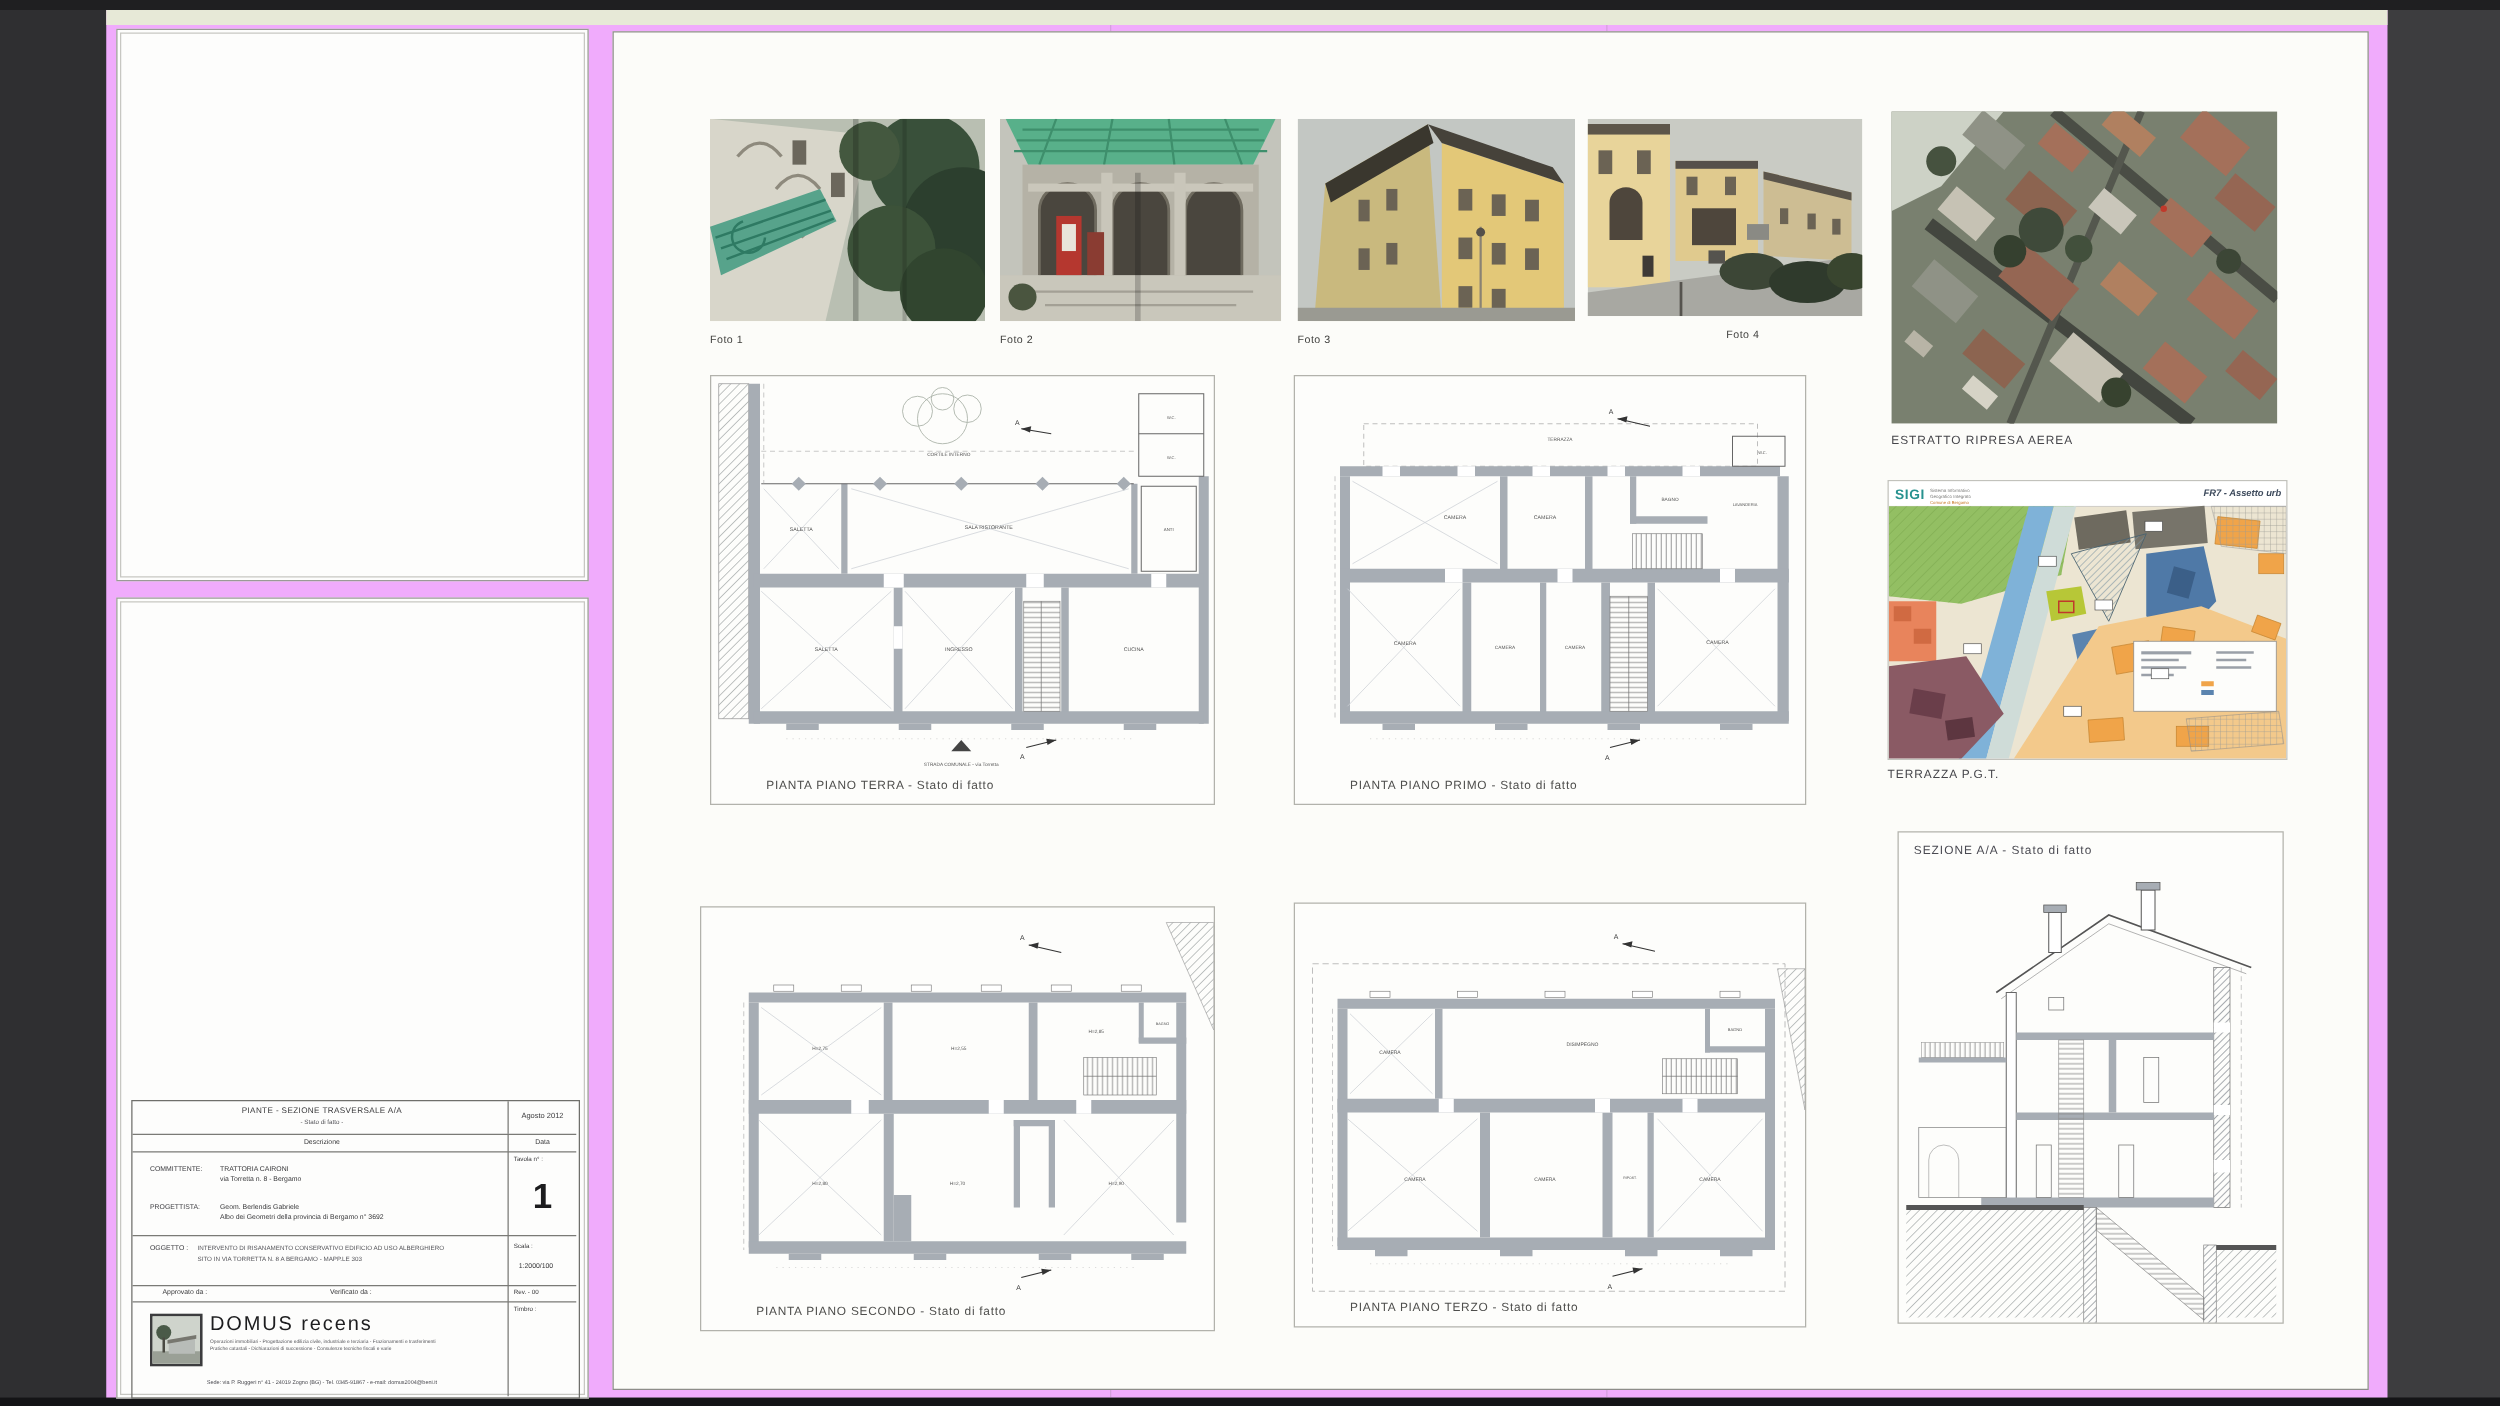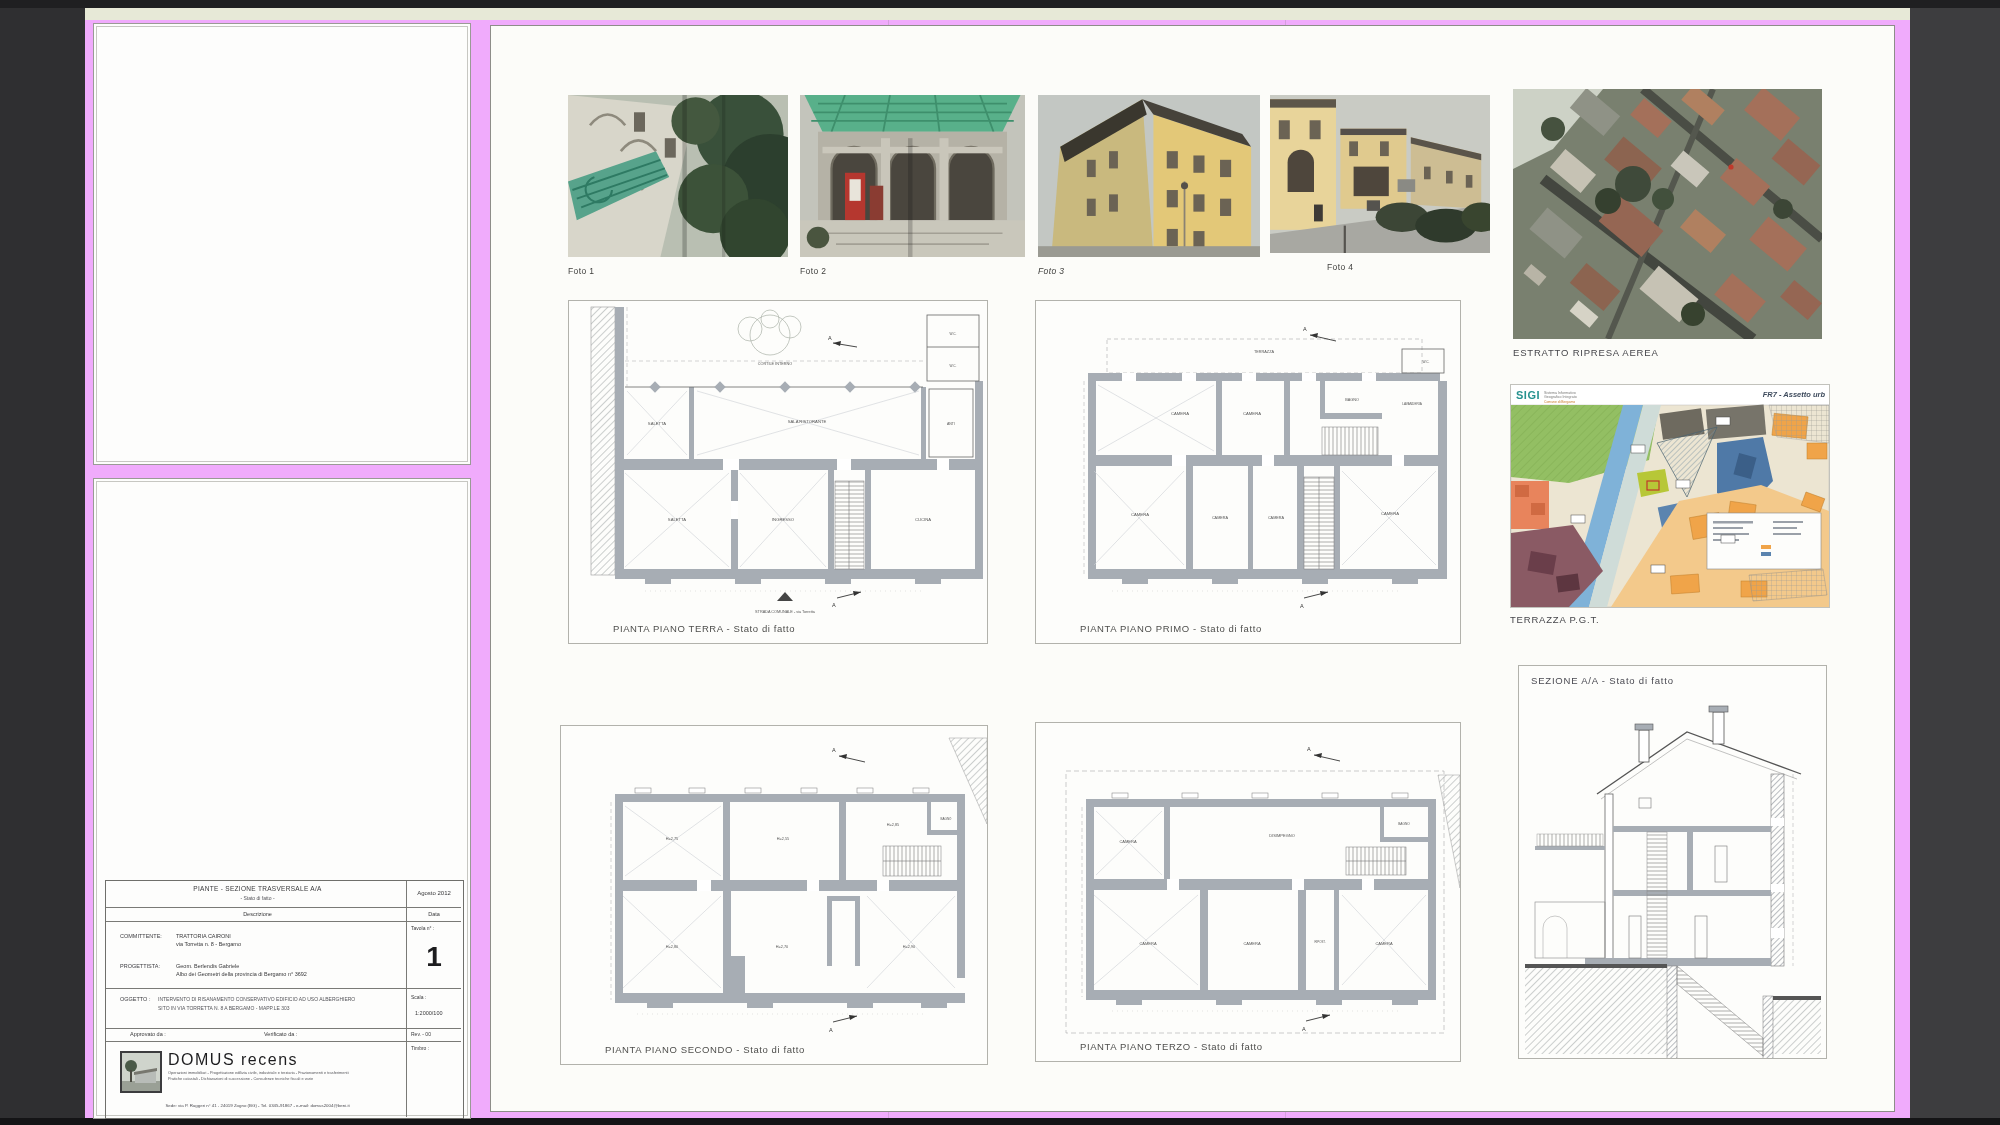--- a/index.html
+++ b/index.html
@@ -12,21 +12,21 @@
   #bar-right{left:1910px;top:8px;width:90px;height:1110px;background:#3d3d3f;}
   #sheet{position:absolute;left:85px;top:8px;width:1825px;height:1110px;background:#f0abfc;}
   #band{position:absolute;left:0;top:0;width:1825px;height:12px;background:#e7e9d7;}
   .fold{position:absolute;top:12px;height:1098px;width:1px;background:rgba(120,120,118,.22);}
   .panel{position:absolute;background:#fdfdfc;border:1px solid #9a9a96;box-shadow:inset 0 0 0 2px #fdfdfc, inset 0 0 0 3px #c7c7c2;}
   #main-frame{position:absolute;left:405px;top:17px;width:1403px;height:1085px;border:1px solid #8d8d89;background:#fcfcf9;}
   .photo{position:absolute;overflow:hidden;}
   .photo svg{display:block;width:100%;height:100%;}
   .photo-cap{position:absolute;font-size:8.5px;letter-spacing:.4px;color:#3f3f3d;}
   .big-cap{position:absolute;font-size:9.5px;letter-spacing:.8px;color:#44444aa;color:#45454a;}
-  .planbox{position:absolute;border:1px solid #b2b2ac;background:#fdfdfb;padding-left:16px;}
+  .planbox{position:absolute;border:1px solid #b2b2ac;background:#fdfdfb;}
   .planbox svg{display:block;width:100%;height:100%;}
   .plan-cap{position:absolute;left:44px;bottom:9px;font-size:9.5px;letter-spacing:.6px;color:#4e4e4c;}
   #section-box{position:absolute;left:1433px;top:657px;width:307px;height:392px;border:1px solid #b2b2ac;background:#fdfdfb;}
   #section-box .sec-title{position:absolute;left:12px;top:9px;font-size:9.5px;letter-spacing:.8px;color:#4a4a52;}
   #section-box svg{position:absolute;left:0;top:0;width:307px;height:392px;}
   #pgt-block{position:absolute;left:1425px;top:376px;width:318px;height:222px;border:1px solid #c2c2bc;background:#fff;overflow:hidden;text-align:right;}
   
   #titleblock{position:absolute;left:20px;top:872px;width:357px;height:237px;border:1px solid #6f6f6b;font-size:5.5px;color:#38383a;}
   .tb-row{position:absolute;left:0;width:355px;border-bottom:1px solid #7a7a76;}
   .tb-right{position:absolute;right:0;top:0;bottom:0;width:54px;border-left:1px solid #7a7a76;}
@@ -141,21 +141,21 @@
         <rect x="22" y="30" width="4" height="8"></rect>
           <rect x="32" y="26" width="4" height="8"></rect>
         <rect x="22" y="48" width="4" height="8"></rect>
           <rect x="32" y="46" width="4" height="8"></rect>
       </g>
       <line x1="66" y1="40" x2="66" y2="75" stroke="#8a8273" stroke-width="0.8"></line>
       <circle cx="66" cy="42" r="1.6" fill="#55504a"></circle>
       <rect x="0" y="70" width="100" height="5" fill="#9a9a92"></rect>
     </svg>
   </div>
-  <div class="photo-cap" style="left:953px;top:258px;font-style:italic;">Foto 3</div>
+  <div class="photo-cap" style="left:953px;top:258px;">Foto 3</div>
 
   <div class="photo" style="left:1185px;top:87px;width:220px;height:158px;">
     <svg viewBox="0 0 100 75" preserveAspectRatio="none">
       <rect width="100" height="75" fill="#c9cbc4"></rect>
       <rect x="0" y="2" width="30" height="62" fill="#e8d49a"></rect>
       <rect x="0" y="2" width="30" height="4" fill="#5d564a"></rect>
       <path d="M8 46 V32 a6 6 0 0 1 12 0 V46 Z" fill="#4e463c"></path>
       <rect x="4" y="12" width="5" height="9" fill="#6b6354"></rect>
         <rect x="18" y="12" width="5" height="9" fill="#6b6354"></rect>
       <rect x="32" y="16" width="30" height="38" fill="#e0ca8e"></rect>
@@ -171,21 +171,21 @@
       <polygon points="0,66 100,52 100,75 0,75" fill="#a8a8a2"></polygon>
       <ellipse cx="60" cy="58" rx="12" ry="7" fill="#3c4636"></ellipse>
         <ellipse cx="80" cy="62" rx="14" ry="8" fill="#2f3a2c"></ellipse>
         <ellipse cx="96" cy="58" rx="9" ry="7" fill="#39452f"></ellipse>
       <rect x="20" y="52" width="4" height="8" fill="#3e3a36"></rect>
         <rect x="44" y="50" width="6" height="5" fill="#55534e"></rect>
       <rect x="58" y="40" width="8" height="6" fill="#8a8a84"></rect>
       <line x1="34" y1="62" x2="34" y2="75" stroke="#55534e" stroke-width="1"></line>
     </svg>
   </div>
-  <div class="photo-cap" style="left:1194px;top:254px;padding-left:48px;">Foto 4</div>
+  <div class="photo-cap" style="left:1248px;top:254px;padding-left:48px;">Foto 4</div>
 
   <div class="photo" style="left:1428px;top:81px;width:309px;height:250px;">
     <svg viewBox="0 0 309 250" preserveAspectRatio="none">
       <rect width="309" height="250" fill="#79806f"></rect>
       <polygon points="0,0 90,0 40,60 0,80" fill="#cdd2c6"></polygon>
       <line x1="30" y1="90" x2="240" y2="250" stroke="#43463f" stroke-width="11"></line>
       <line x1="130" y1="0" x2="309" y2="150" stroke="#4a4d45" stroke-width="9"></line>
       <line x1="200" y1="0" x2="95" y2="250" stroke="#54574e" stroke-width="6"></line>
       <g>
         <rect x="60" y="10" width="44" height="26" fill="#8f9286" transform="rotate(40 82 23)"></rect>

